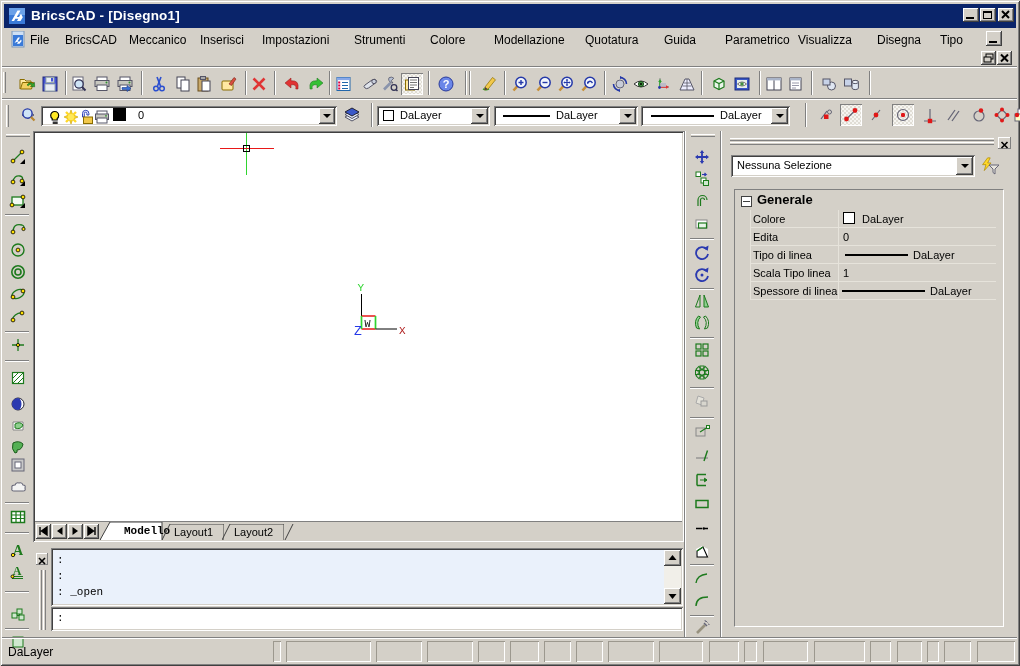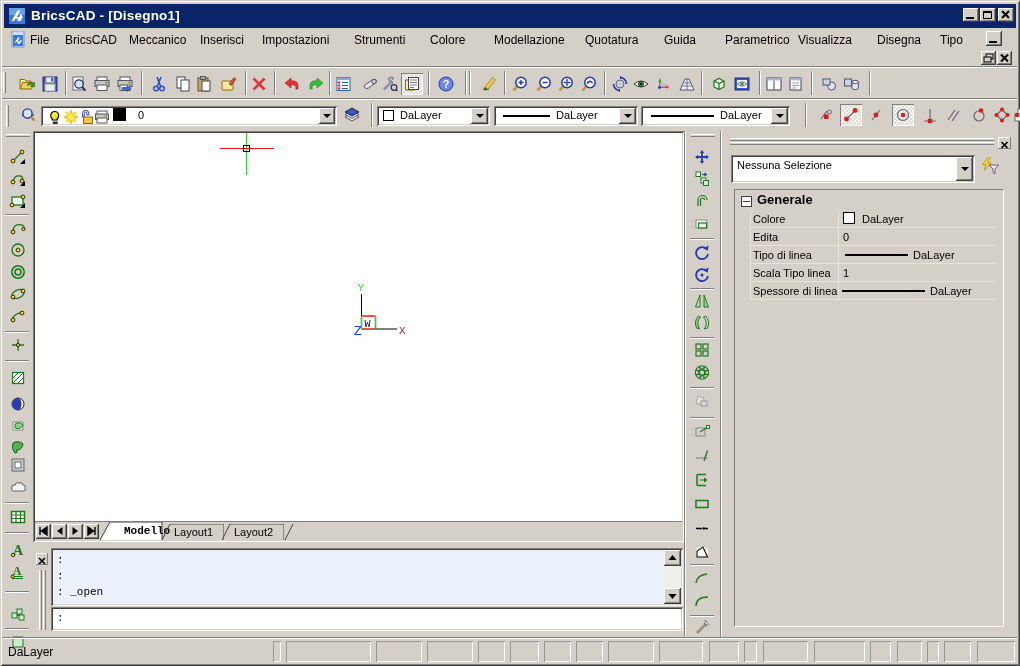--- a/index.html
+++ b/index.html
@@ -771,21 +771,21 @@
     <path d="M4 14 L12 6" stroke="#98927f" stroke-width="2.6"></path>
     <path d="M11 4 l3 3" stroke="#667" stroke-width="1.4"></path>
     <path d="M13 2 l1.5 1.5 M15 5 l1.5 0.5 M12 1 l0.5 1.8" stroke="#667"></path>
   </svg>
 <div class="abs" style="left:724px;top:131px;width:292px;height:506px;background:#d4d0c8;"></div>
 <div class="abs" style="left:730px;top:138px;width:264px;height:3px;border-top:1px solid #fff;border-bottom:1px solid #808080;"></div>
 <div class="abs" style="left:730px;top:142px;width:264px;height:3px;border-top:1px solid #fff;border-bottom:1px solid #808080;"></div>
 <div class="abs raised2" style="left:998px;top:137px;width:13px;height:12px;"><svg width="13" height="12" viewBox="0 0 13 12">
       <path d="M3.5 3 L9.5 9 M9.5 3 L3.5 9" stroke="#000" stroke-width="1.6"></path>
     </svg></div>
-<div class="combo" style="left:731px;top:155px;width:244px;height:28px;">
+<div class="combo" style="left:731px;top:155px;width:244px;height:22px;">
     <div class="abs txt" style="left:6px;top:4px;">Nessuna Selezione</div>
     <div class="cbtn">
       <div class="arrdn"></div>
     </div>
   </div>
 <svg class="abs" style="left:981px;top:157px;" width="20" height="19" viewBox="0 0 20 19">
     <path d="M9 1 L3 9 h4 L5 16 L13 7 h-4 L12 1 Z" fill="#ffd828" stroke="#a88400" stroke-width="0.8" transform="translate(-1,0) scale(0.85)"></path>
     <path d="M8 8 h10 l-4 4 v5 l-2-1.5 v-3.5 Z" fill="#e8e6de" stroke="#667" stroke-width="1"></path>
   </svg>
 <div class="abs" style="left:734px;top:189px;width:270px;height:438px;background:#d4d0c8;border:1px solid #808080;border-right-color:#fff;border-bottom-color:#fff;"></div>

